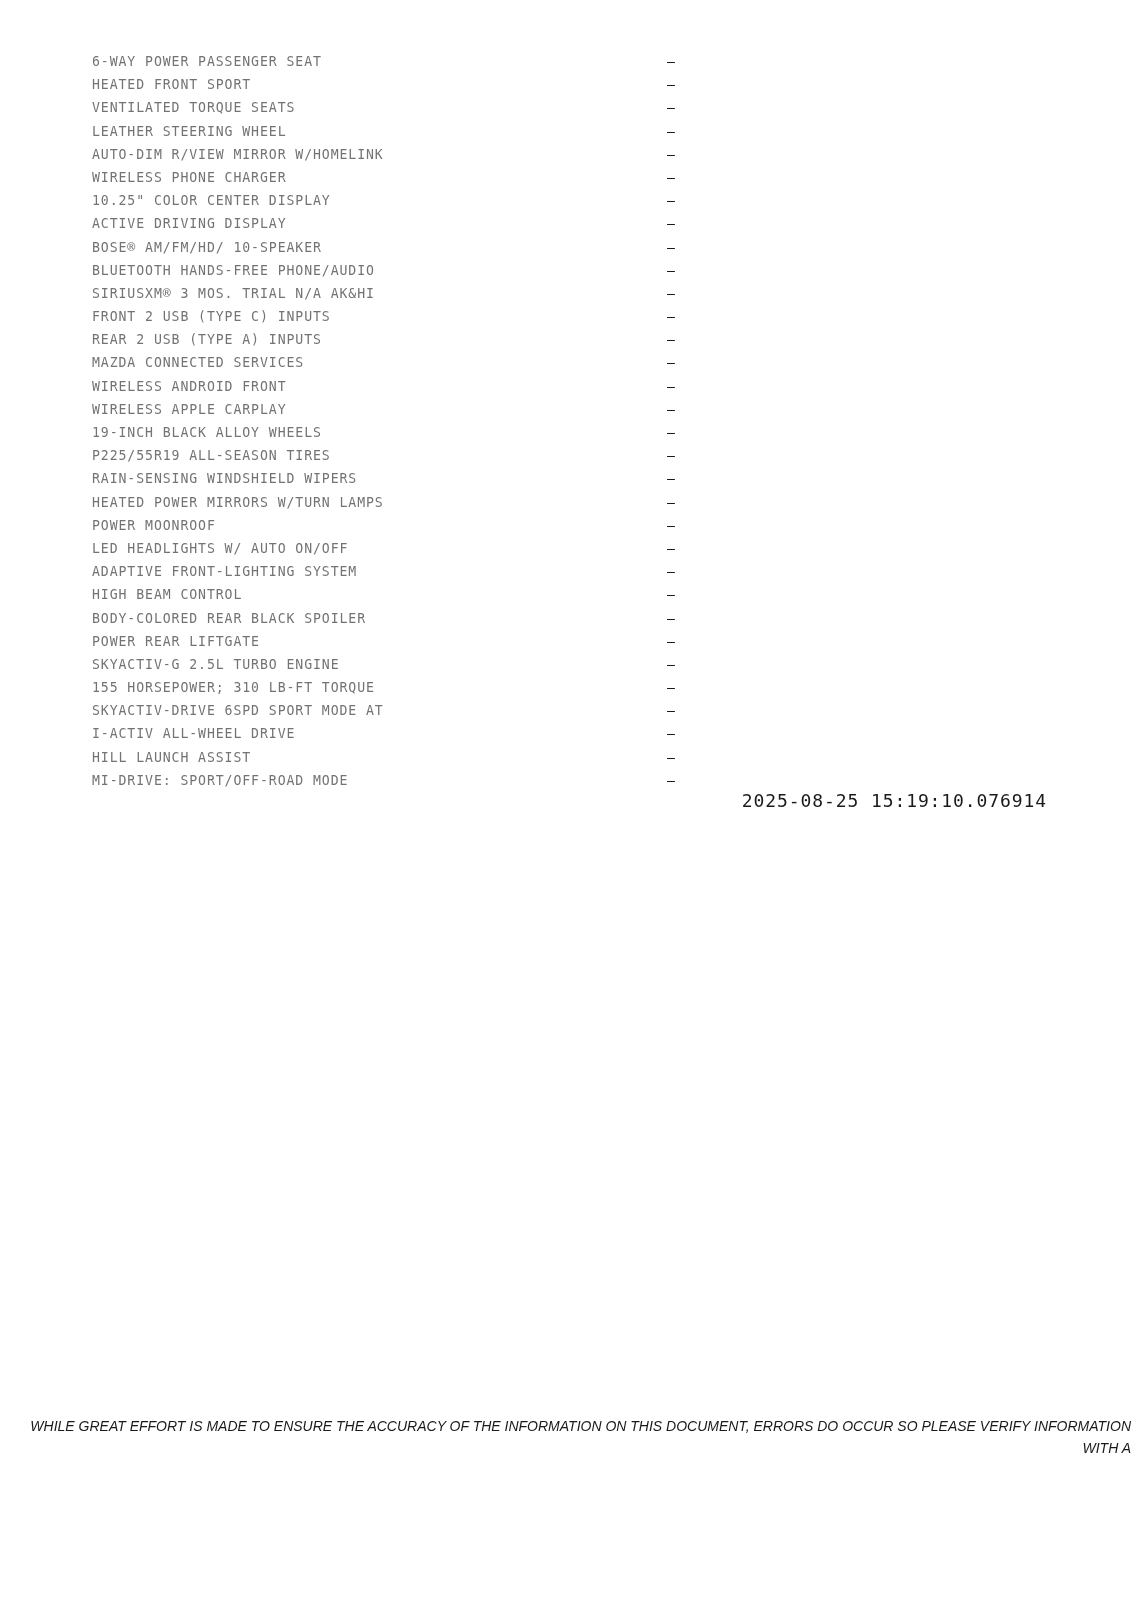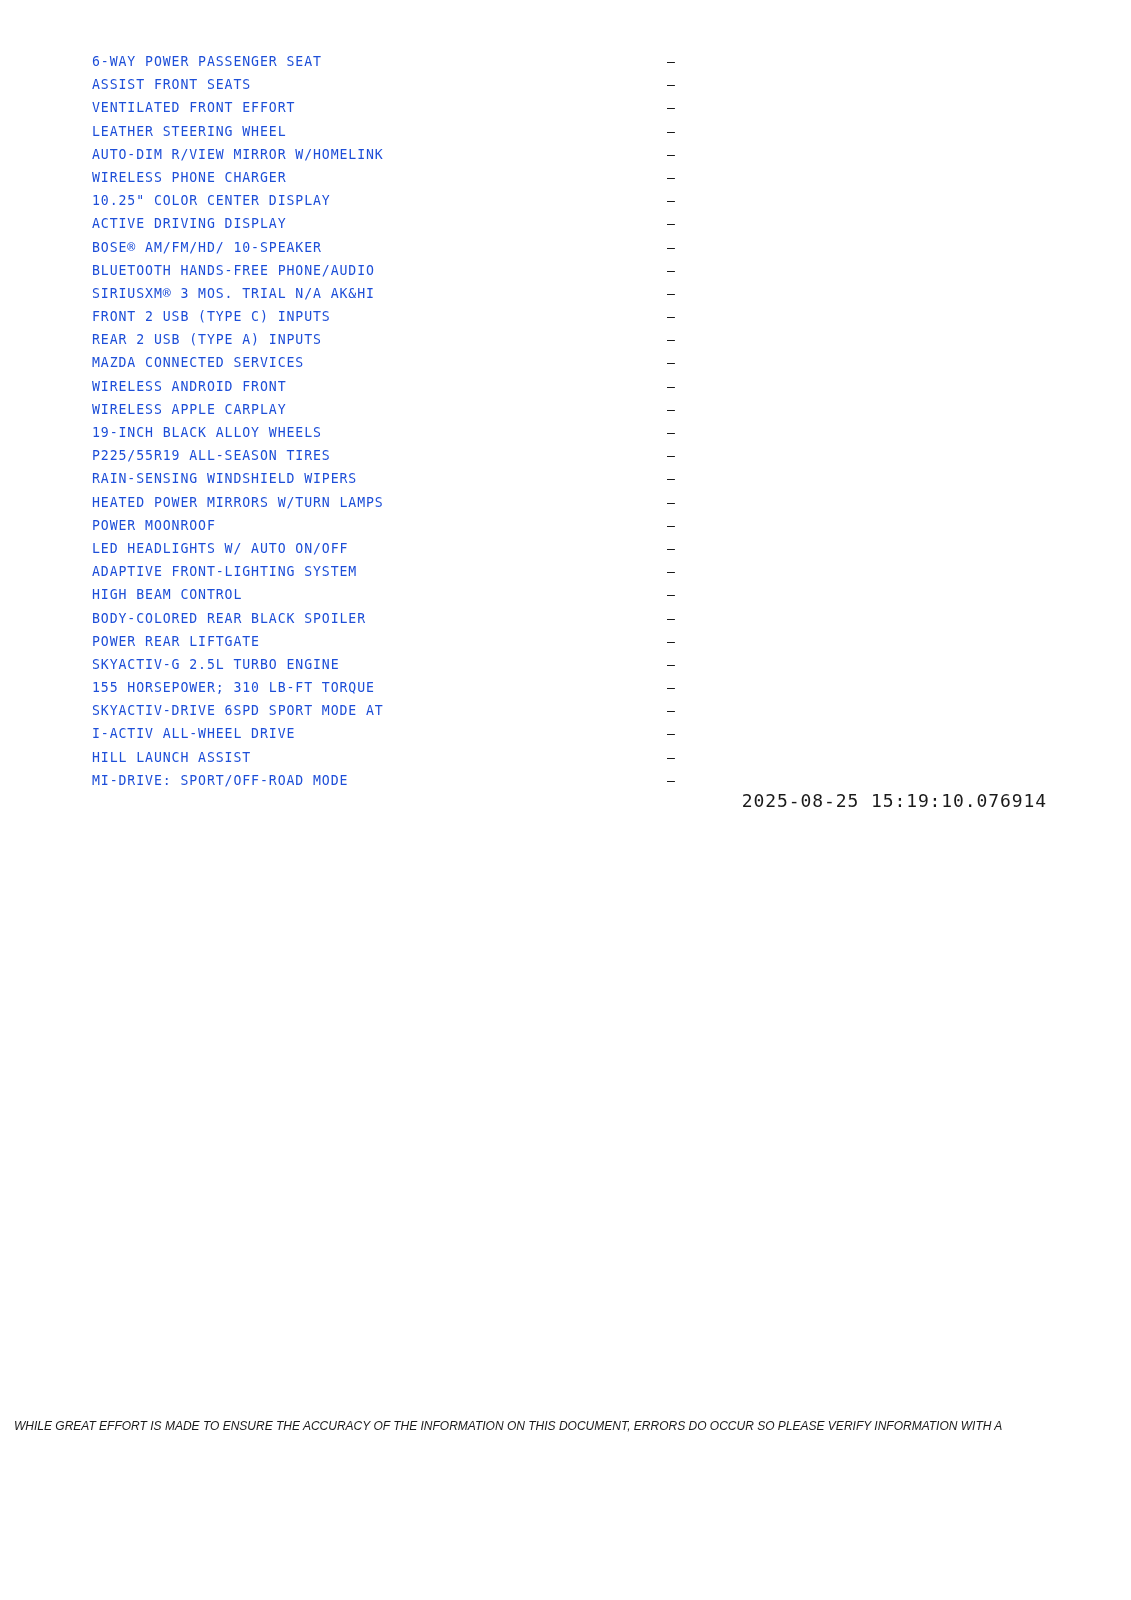--- a/index.html
+++ b/index.html
@@ -29,21 +29,21 @@
     display: flex;
     align-items: baseline;
     height: 23.2px;
     line-height: 23.2px;
     white-space: pre;
   }
   .feature-label {
     font-family: "DejaVu Sans Mono", monospace;
     font-size: 13.2px;
     letter-spacing: 0.9px;
-    color: #1d4ed8;
+    color: #737373;
     flex: 0 0 575px;
   }
   .feature-value {
     font-family: "DejaVu Sans Mono", monospace;
     font-size: 13.2px;
     color: #1a1a1a;
     text-align: left;
   }
   .timestamp {
     position: absolute;
@@ -53,41 +53,41 @@
     font-size: 18px;
     letter-spacing: 0.9px;
     color: #1a1a1a;
     white-space: pre;
   }
   .disclaimer {
     position: absolute;
     left: 0;
     right: 0;
     top: 1415px;
-    text-align: left;
+    text-align: right;
     font-family: "Liberation Sans", sans-serif;
     font-style: italic;
-    font-size: 12px;
+    font-size: 14px;
     line-height: 22px;
     color: #1a1a1a;
     padding-left: 14px;
   }
   .disclaimer .line {
     display: block;
   }
 </style>
 </head>
 <body>
 
 <div class="page">
 
   <div class="feature-list">
       <div class="feature-row"><span class="feature-label">6-WAY POWER PASSENGER SEAT</span><span class="feature-value">—</span></div>
-      <div class="feature-row"><span class="feature-label">ASSIST FRONT SEATS</span><span class="feature-value">—</span></div>
-      <div class="feature-row"><span class="feature-label">VENTILATED FRONT EFFORT</span><span class="feature-value">—</span></div>
+      <div class="feature-row"><span class="feature-label">HEATED FRONT SPORT</span><span class="feature-value">—</span></div>
+      <div class="feature-row"><span class="feature-label">VENTILATED TORQUE SEATS</span><span class="feature-value">—</span></div>
       <div class="feature-row"><span class="feature-label">LEATHER STEERING WHEEL</span><span class="feature-value">—</span></div>
       <div class="feature-row"><span class="feature-label">AUTO-DIM R/VIEW MIRROR W/HOMELINK</span><span class="feature-value">—</span></div>
       <div class="feature-row"><span class="feature-label">WIRELESS PHONE CHARGER</span><span class="feature-value">—</span></div>
       <div class="feature-row"><span class="feature-label">10.25" COLOR CENTER DISPLAY</span><span class="feature-value">—</span></div>
       <div class="feature-row"><span class="feature-label">ACTIVE DRIVING DISPLAY</span><span class="feature-value">—</span></div>
       <div class="feature-row"><span class="feature-label">BOSE® AM/FM/HD/ 10-SPEAKER</span><span class="feature-value">—</span></div>
       <div class="feature-row"><span class="feature-label">BLUETOOTH HANDS-FREE PHONE/AUDIO</span><span class="feature-value">—</span></div>
       <div class="feature-row"><span class="feature-label">SIRIUSXM® 3 MOS. TRIAL N/A AK&amp;HI</span><span class="feature-value">—</span></div>
       <div class="feature-row"><span class="feature-label">FRONT 2 USB (TYPE C) INPUTS</span><span class="feature-value">—</span></div>
       <div class="feature-row"><span class="feature-label">REAR 2 USB (TYPE A) INPUTS</span><span class="feature-value">—</span></div>

